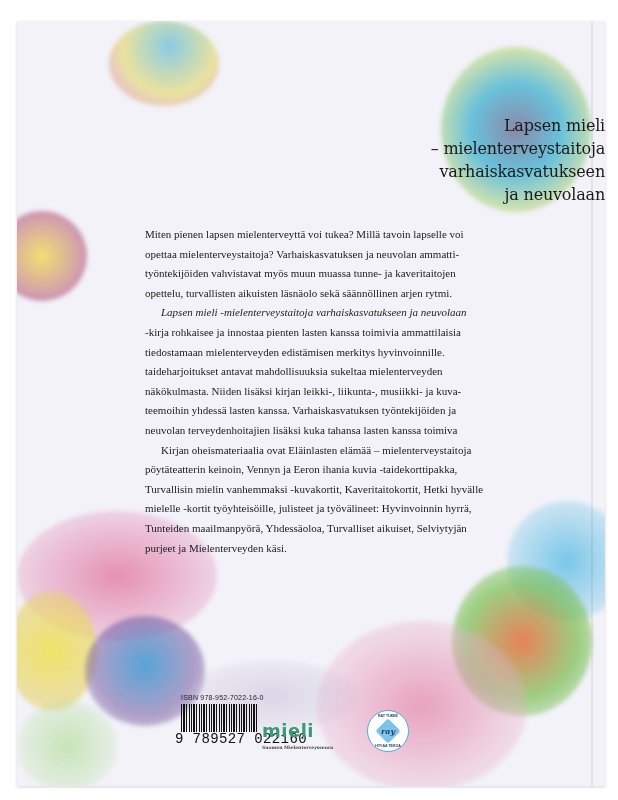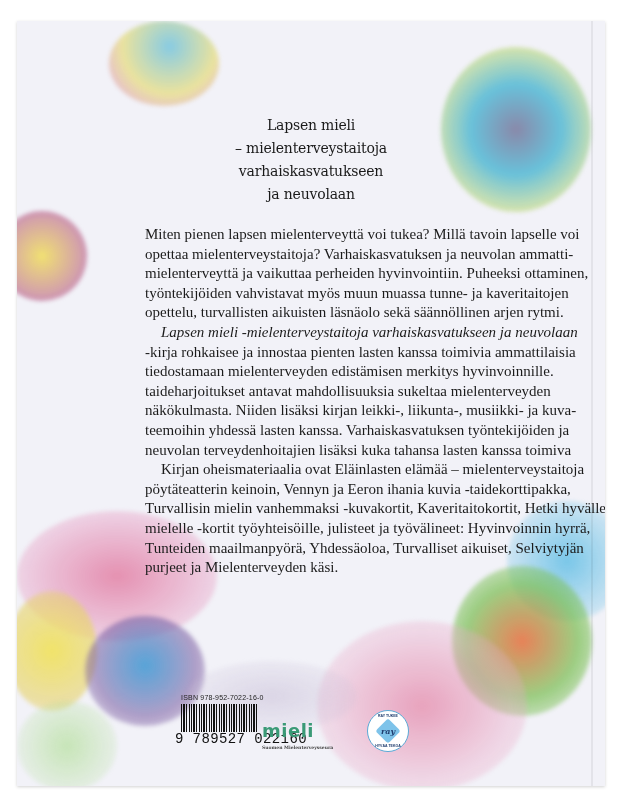--- a/index.html
+++ b/index.html
@@ -13,24 +13,24 @@
   .b3 { left:-20px; top:190px; width:90px; height:90px; background: radial-gradient(circle at 50% 50%, rgba(240,220,80,0.8), rgba(190,110,150,0.7) 70%, transparent 100%); }
   .b4 { left:0px; top:490px; width:200px; height:130px; background: radial-gradient(ellipse at 50% 50%, rgba(220,80,130,0.6), rgba(230,150,190,0.45) 60%, transparent 100%); }
   .b5 { left:-10px; top:570px; width:90px; height:120px; background: radial-gradient(circle at 50% 50%, rgba(240,225,90,0.9), rgba(230,210,110,0.6) 70%, transparent 100%); }
   .b6 { left:68px; top:595px; width:120px; height:110px; background: radial-gradient(circle at 50% 45%, rgba(60,150,210,0.85), rgba(120,90,160,0.55) 60%, transparent 100%); }
   .b7 { left:0px; top:680px; width:100px; height:90px; background: radial-gradient(circle at 50% 50%, rgba(170,220,140,0.6), transparent 100%); }
   .b8 { left:490px; top:480px; width:120px; height:120px; background: radial-gradient(circle at 50% 50%, rgba(70,180,225,0.7), transparent 100%); }
   .b9 { left:435px; top:545px; width:140px; height:150px; background: radial-gradient(circle at 50% 50%, rgba(230,110,60,0.85), rgba(120,190,80,0.7) 55%, transparent 100%); }
   .b10 { left:300px; top:600px; width:210px; height:170px; background: radial-gradient(ellipse at 50% 50%, rgba(225,110,150,0.6), rgba(235,170,200,0.4) 60%, transparent 100%); }
   .b11 { left:170px; top:640px; width:170px; height:70px; background: radial-gradient(ellipse at 50% 50%, rgba(200,190,215,0.55), transparent 100%); }
 
-  .title { position:absolute; left:0; right:0; top:93px; text-align:center; font-family:"DejaVu Serif", serif;
-           font-size:14px; line-height:23px; color:#1a1a1a; font-weight:normal; letter-spacing:-0.2px; }
+  .title { position:absolute; left:0; right:0; top:93px; text-align:right; font-family:"DejaVu Serif", serif;
+           font-size:16px; line-height:23px; color:#1a1a1a; font-weight:normal; letter-spacing:-0.2px; }
   .title div { white-space:nowrap; }
-  .body-text { position:absolute; left:128px; top:204px; width:345px; font-size:15px; line-height:19.6px; color:#1b1b1b; }
+  .body-text { position:absolute; left:128px; top:204px; width:345px; font-size:11px; line-height:19.6px; color:#1b1b1b; }
   .body-text p { margin:0; text-indent:0; }
   .body-text .line { white-space:nowrap; display:block; }
   .italic { font-style:italic; }
 
   .isbn-block { position:absolute; left:158px; top:673px; }
   .isbn-label { font-family:"Liberation Sans", sans-serif; font-size:7px; color:#222; letter-spacing:0.2px; margin-left:6px; }
   .barcode { margin-top:3px; width:76px; height:28px; background:
       repeating-linear-gradient(90deg, #111 0 1px, transparent 1px 2px, #111 2px 4px, transparent 4px 5px, #111 5px 6px, transparent 6px 8px, #111 8px 9px, transparent 9px 10px); margin-left:6px; }
   .barcode-digits { font-family:"Liberation Mono", monospace; font-size:14px; color:#111; letter-spacing:0.4px; margin-top:-1px; }
 
@@ -66,21 +66,20 @@
     <div>Lapsen mieli</div>
     <div>– mielenterveystaitoja</div>
     <div>varhaiskasvatukseen</div>
     <div>ja neuvolaan</div>
   </div>
 
   <div class="body-text">
     <p>
       <span class="line">Miten pienen lapsen mielenterveyttä voi tukea? Millä tavoin lapselle voi</span>
       <span class="line">opettaa mielenterveystaitoja? Varhaiskasvatuksen ja neuvolan ammatti-</span>
-      <span class="line">mielenterveyttä ja vaikuttaa perheiden hyvinvointiin. Puheeksi ottaminen,</span>
       <span class="line">työntekijöiden vahvistavat myös muun muassa tunne- ja kaveritaitojen</span>
       <span class="line">opettelu, turvallisten aikuisten läsnäolo sekä säännöllinen arjen rytmi.</span>
     </p>
     <p>
       <span class="line italic" style="padding-left:16px;">Lapsen mieli -mielenterveystaitoja varhaiskasvatukseen ja neuvolaan</span>
       <span class="line">-kirja rohkaisee ja innostaa pienten lasten kanssa toimivia ammattilaisia</span>
       <span class="line">tiedostamaan mielenterveyden edistämisen merkitys hyvinvoinnille.</span>
       <span class="line">taideharjoitukset antavat mahdollisuuksia sukeltaa mielenterveyden</span>
       <span class="line">näkökulmasta.  Niiden lisäksi kirjan leikki-, liikunta-, musiikki- ja kuva-</span>
       <span class="line">teemoihin yhdessä lasten kanssa. Varhaiskasvatuksen työntekijöiden ja</span>

